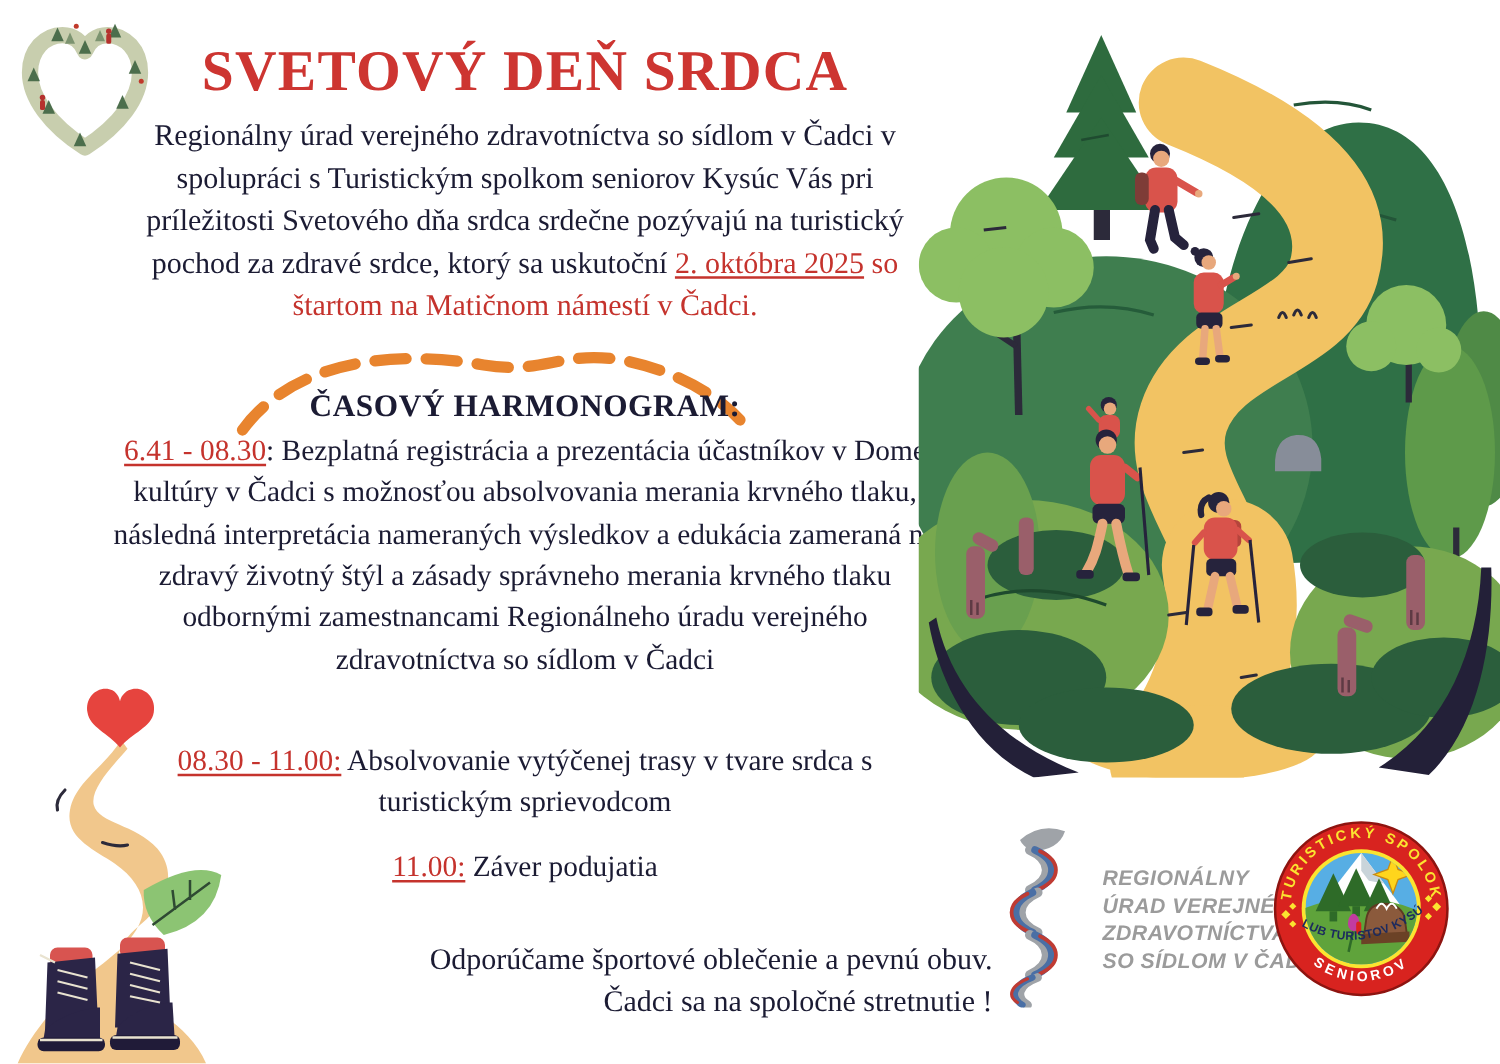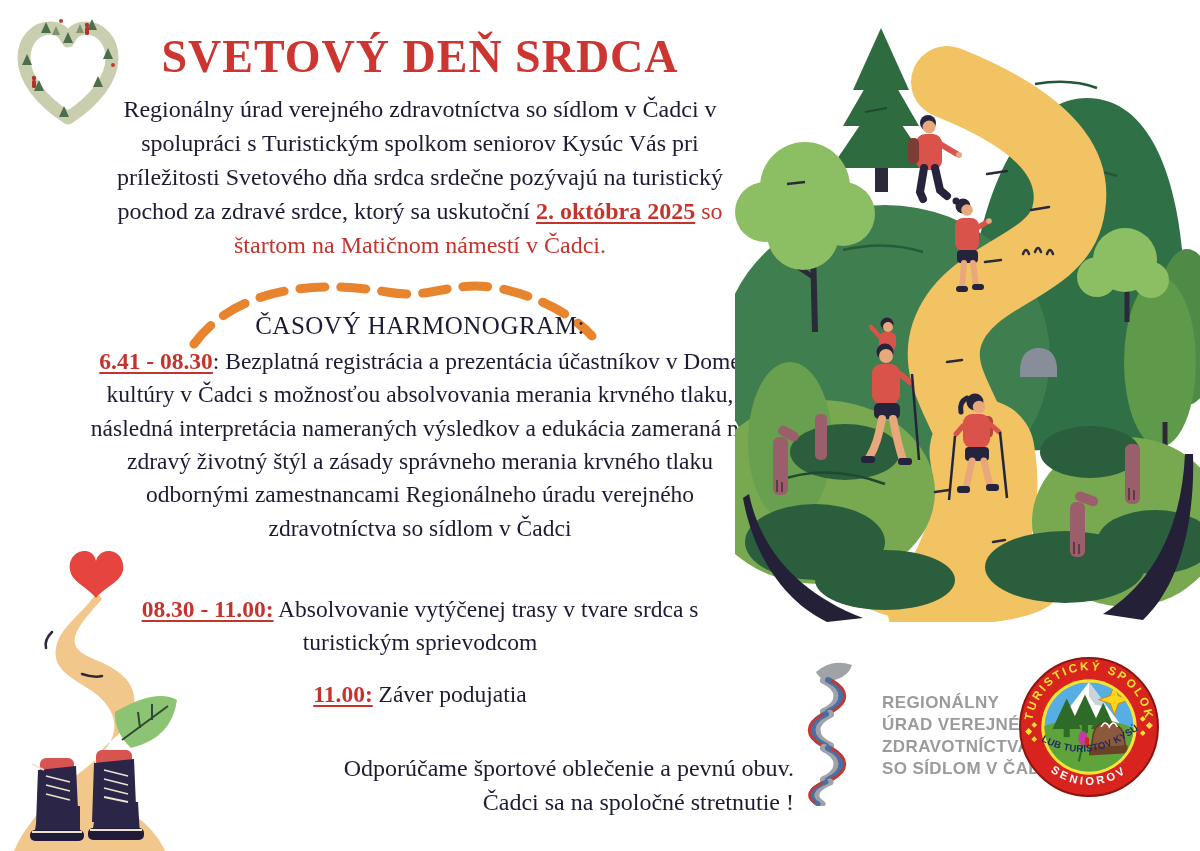--- a/index.html
+++ b/index.html
@@ -12,42 +12,42 @@
     position:absolute; left:88px; top:30px; width:664px; text-align:center;
     font-size:46px; font-weight:bold; letter-spacing:1px; color:#cd3531;
   }
   .intro{
     position:absolute; left:88px; top:92px; width:664px; text-align:center;
     font-size:24px; line-height:1.42;
   }
   .red{ color:#c5332d; }
   .red-u{
     color:#c5332d; text-decoration:underline;
-    text-decoration-color:#c5332d; text-decoration-thickness:2px; text-underline-offset:3px;font-weight:bold;
+    text-decoration-color:#c5332d; text-decoration-thickness:2px; text-underline-offset:3px;
   }
   .dash-curve{ position:absolute; left:182px; top:272px; }
   .harmonogram{
     position:absolute; left:88px; top:312px; width:664px; text-align:center;
-    font-size:25px; font-weight:normal; letter-spacing:0.5px;
+    font-size:25px; font-weight:bold; letter-spacing:0.5px;
   }
   .sched{ position:absolute; text-align:center; font-size:23.5px; line-height:1.42; }
   .sched1{ left:80px; top:345px; width:680px; }
   .sched2{ left:95px; top:593px; width:650px; }
   .sched3{ left:88px; top:678px; width:664px; }
   .footer{
     position:absolute; left:138px; top:751px; width:656px; text-align:right;
     font-size:24px; line-height:1.42;
   }
   .wreath{ position:absolute; left:16px; top:16px; }
   .art-right{ position:absolute; left:735px; top:22px; }
   .art-left{ position:absolute; left:0px; top:540px; }
   .logo-ruvz{ position:absolute; left:788px; top:656px; display:flex; }
   .ruvz-text{
     font-family:"Liberation Sans", sans-serif; font-weight:bold; color:#9b9b9b;
-    font-size:17px; line-height:1.3; letter-spacing:0.4px; margin-left:16px; margin-top:36px;
+    font-size:17px; line-height:1.3; letter-spacing:0.4px; margin-left:16px; margin-top:36px;font-style:italic;
   }
   .logo-klub{ position:absolute; left:1018px; top:656px; }
   .badge-text{ font-family:"Liberation Sans", sans-serif; font-weight:bold; }
 </style>
 </head>
 <body>
 
 <div class="poster">
 
   <svg class="wreath" width="104" height="116" viewBox="0 0 104 116">

